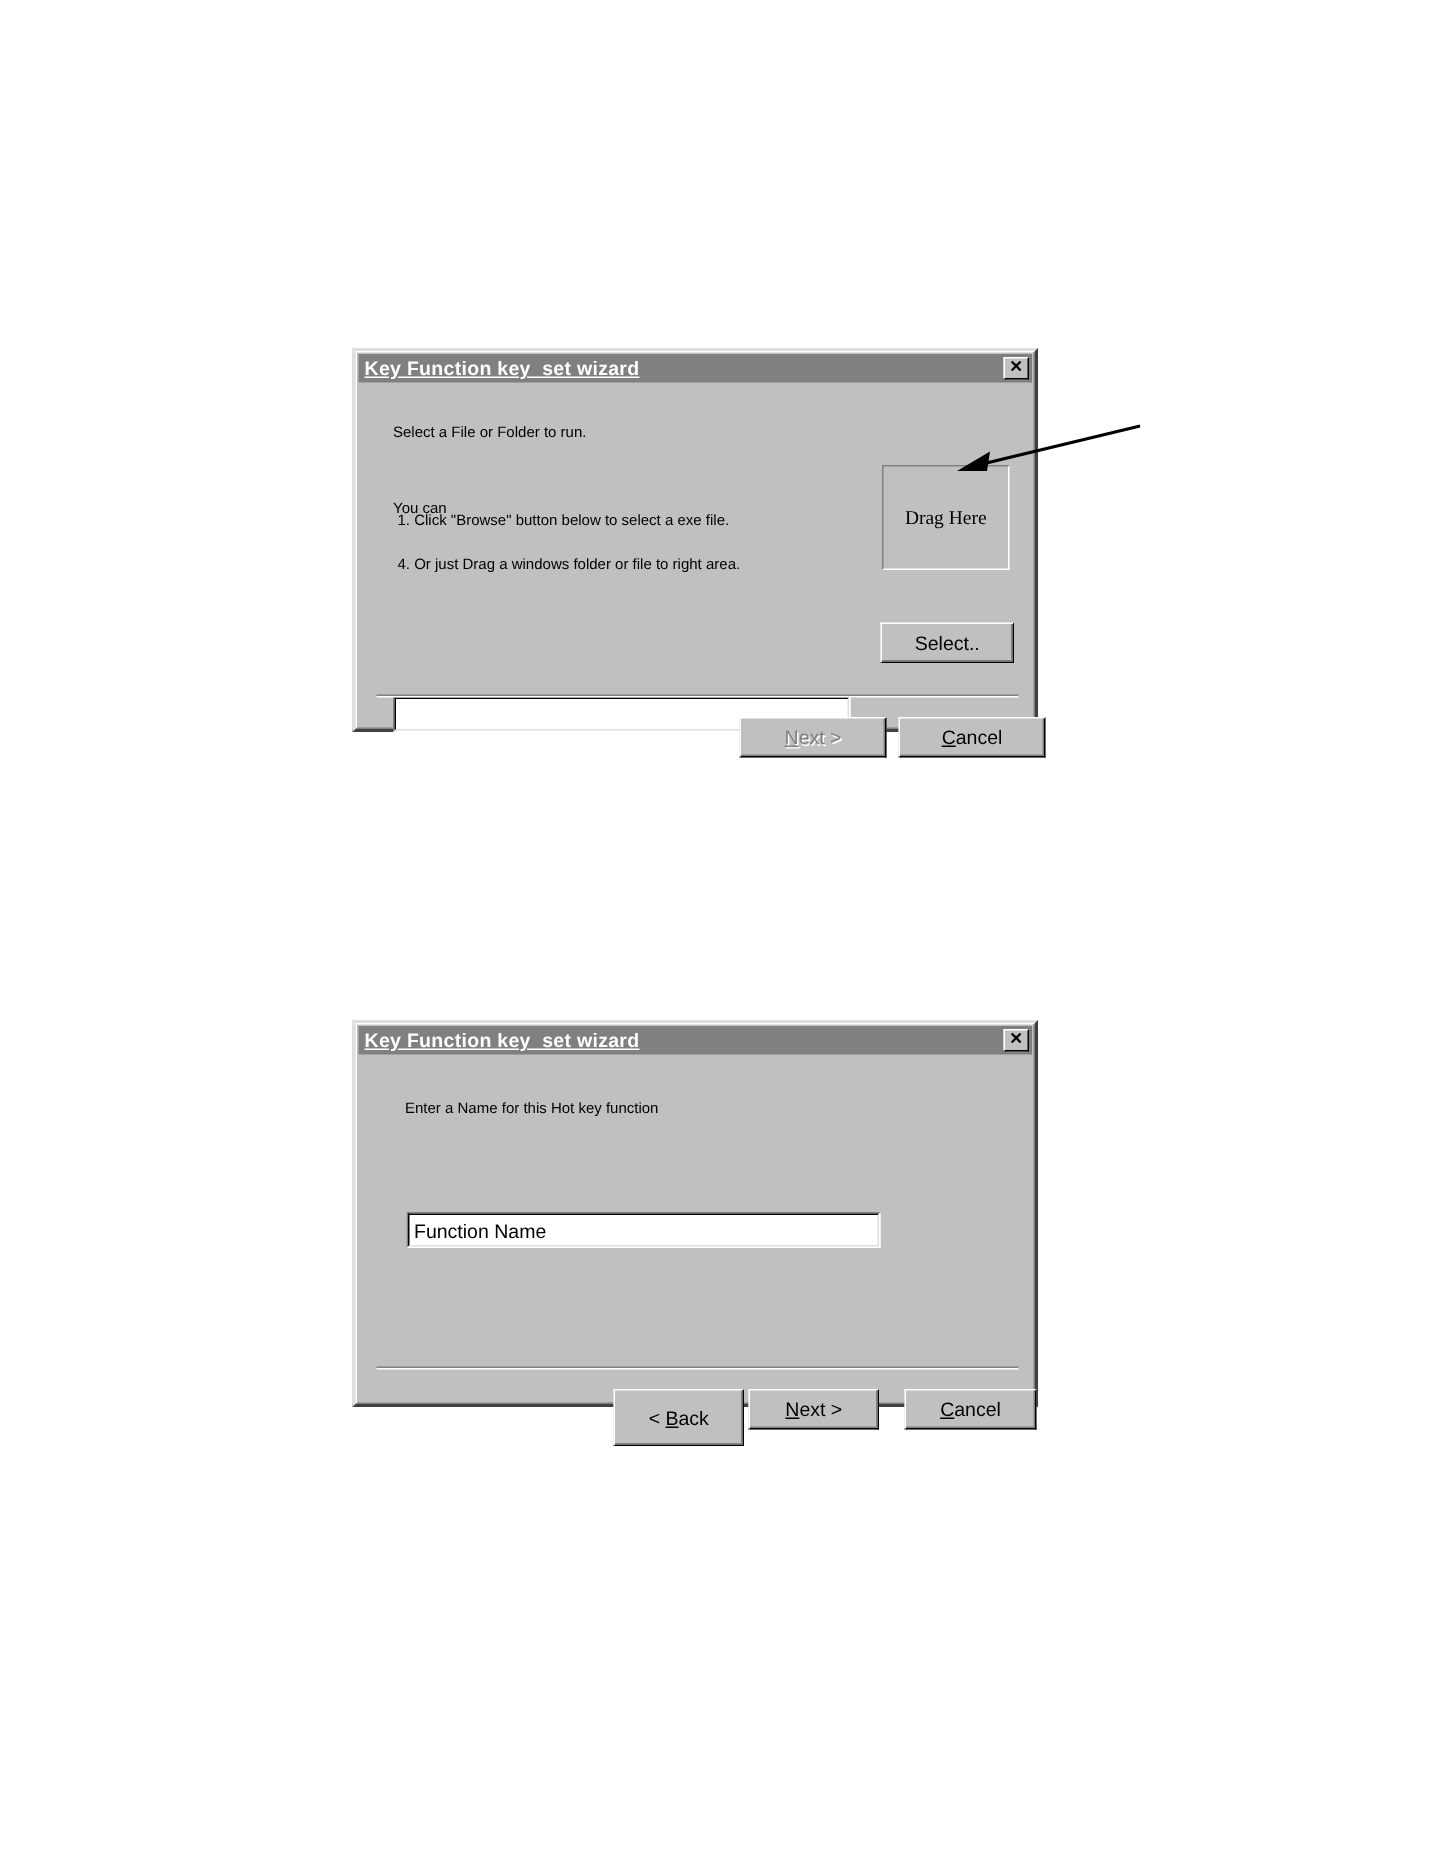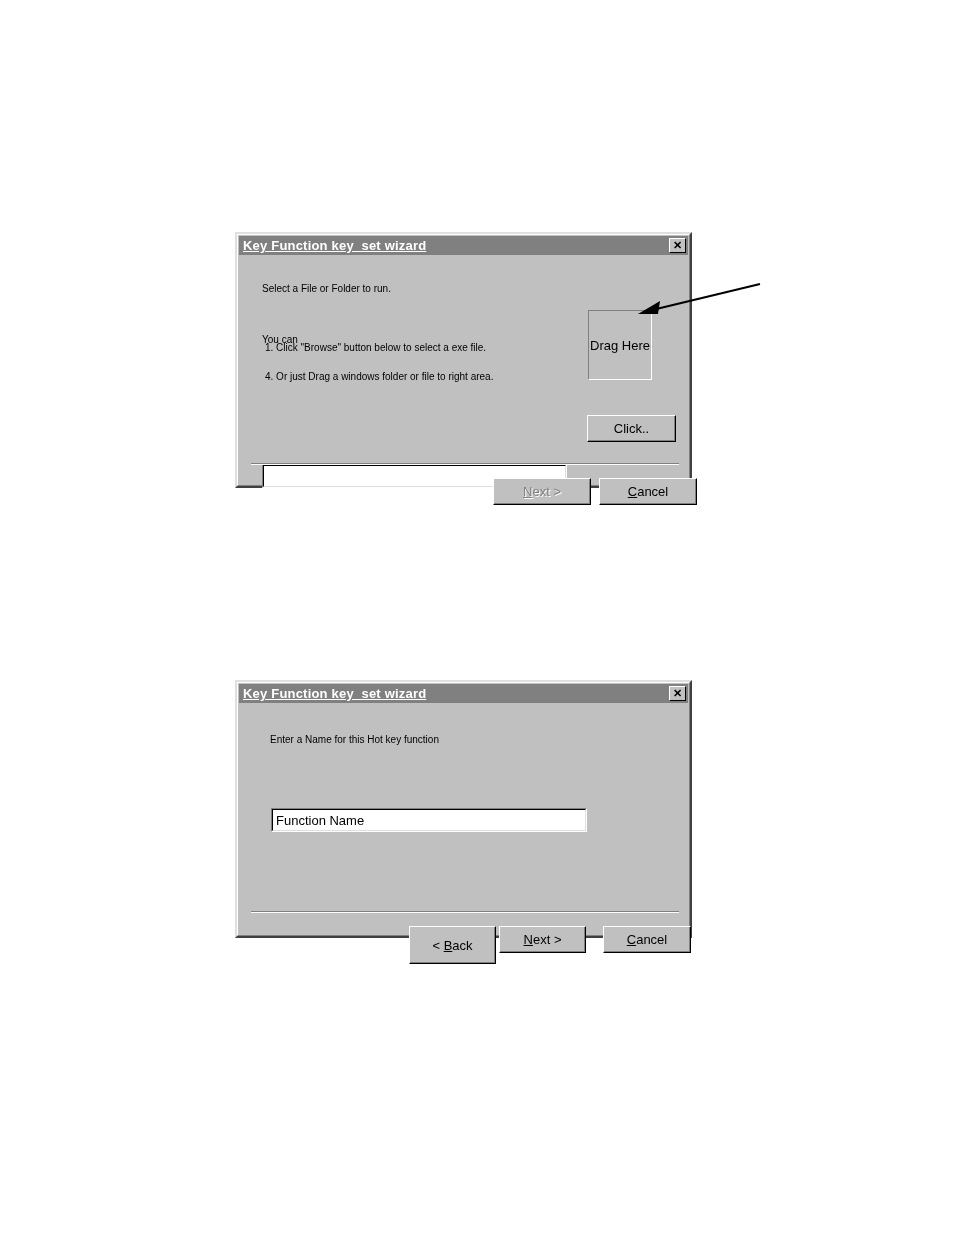--- a/index.html
+++ b/index.html
@@ -211,31 +211,31 @@
   <div class="client">
 
     <span class="body-text" style="left:22px; top:27px;">Select a File or Folder to run.</span>
 
     <span class="body-text" style="left:22px; top:52px;margin-top:26px;">You can</span>
 
     <span class="body-text" style="left:25px; top:86px;">1. Click "Browse" button below to select a exe file.</span>
 
     <span class="body-text" style="left:25px; top:115px;">4. Or just Drag a windows folder or file to right area.</span>
 
-    <div class="dropzone" style="left:348px; top:54px; width:64px; height:70px;">
+    <div class="dropzone" style="left:348px; top:54px; width:85px; height:70px;font-family:Liberation Serif, serif;">
       <span>Drag Here</span>
     </div>
 
     <div class="textbox" style="left:22px; top:160px; width:305px; height:24px;">
       <div class="tb-inner"></div>
     </div>
 
     <div class="btn" style="left:347px; top:159px; width:89px; height:27px;">
       <div class="inner"></div>
-      <span class="lbl">Click..</span>
+      <span class="lbl">Select..</span>
     </div>
 
     <div class="separator" style="left:11px; top:207px; width:428px;"></div>
 
     <div class="btn disabled" style="left:253px; top:222px; width:98px; height:27px;">
       <div class="inner"></div>
       <span class="lbl"><span class="acc">N</span>ext &gt;</span>
     </div>
 
     <div class="btn" style="left:359px; top:222px; width:98px; height:27px;">

